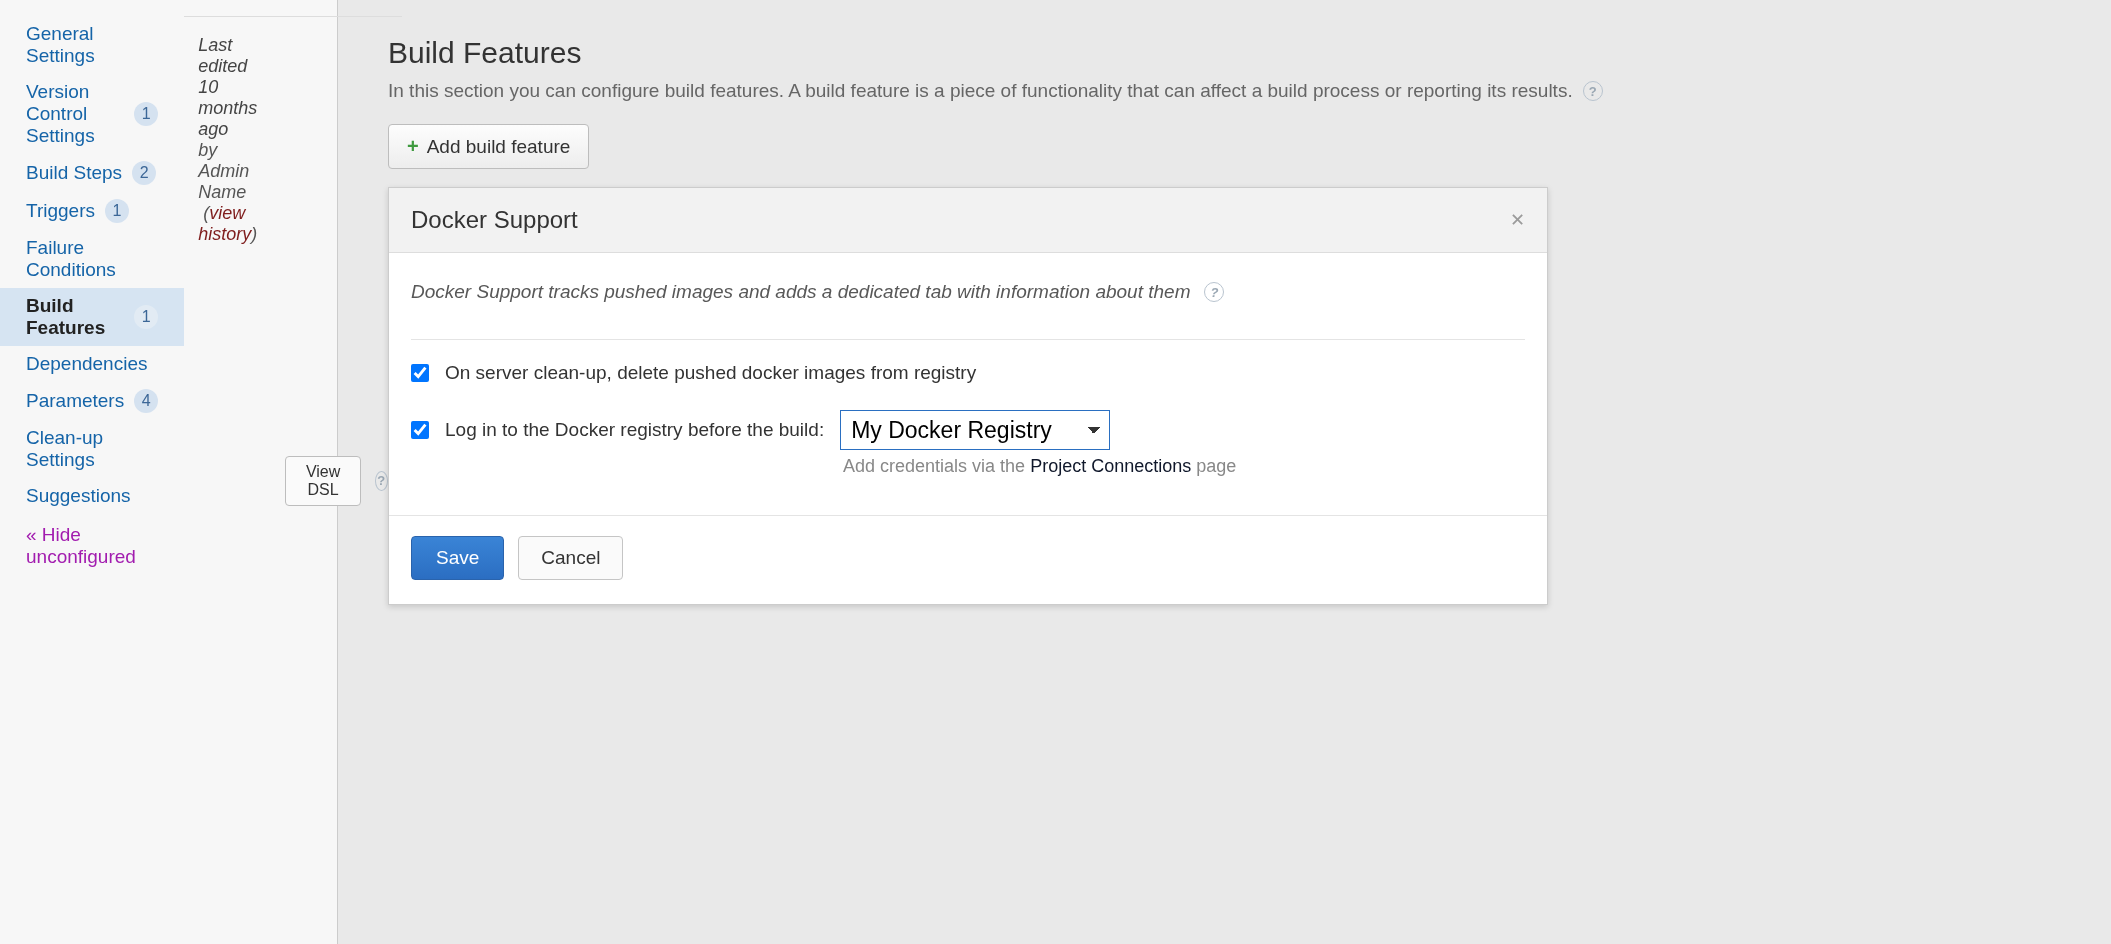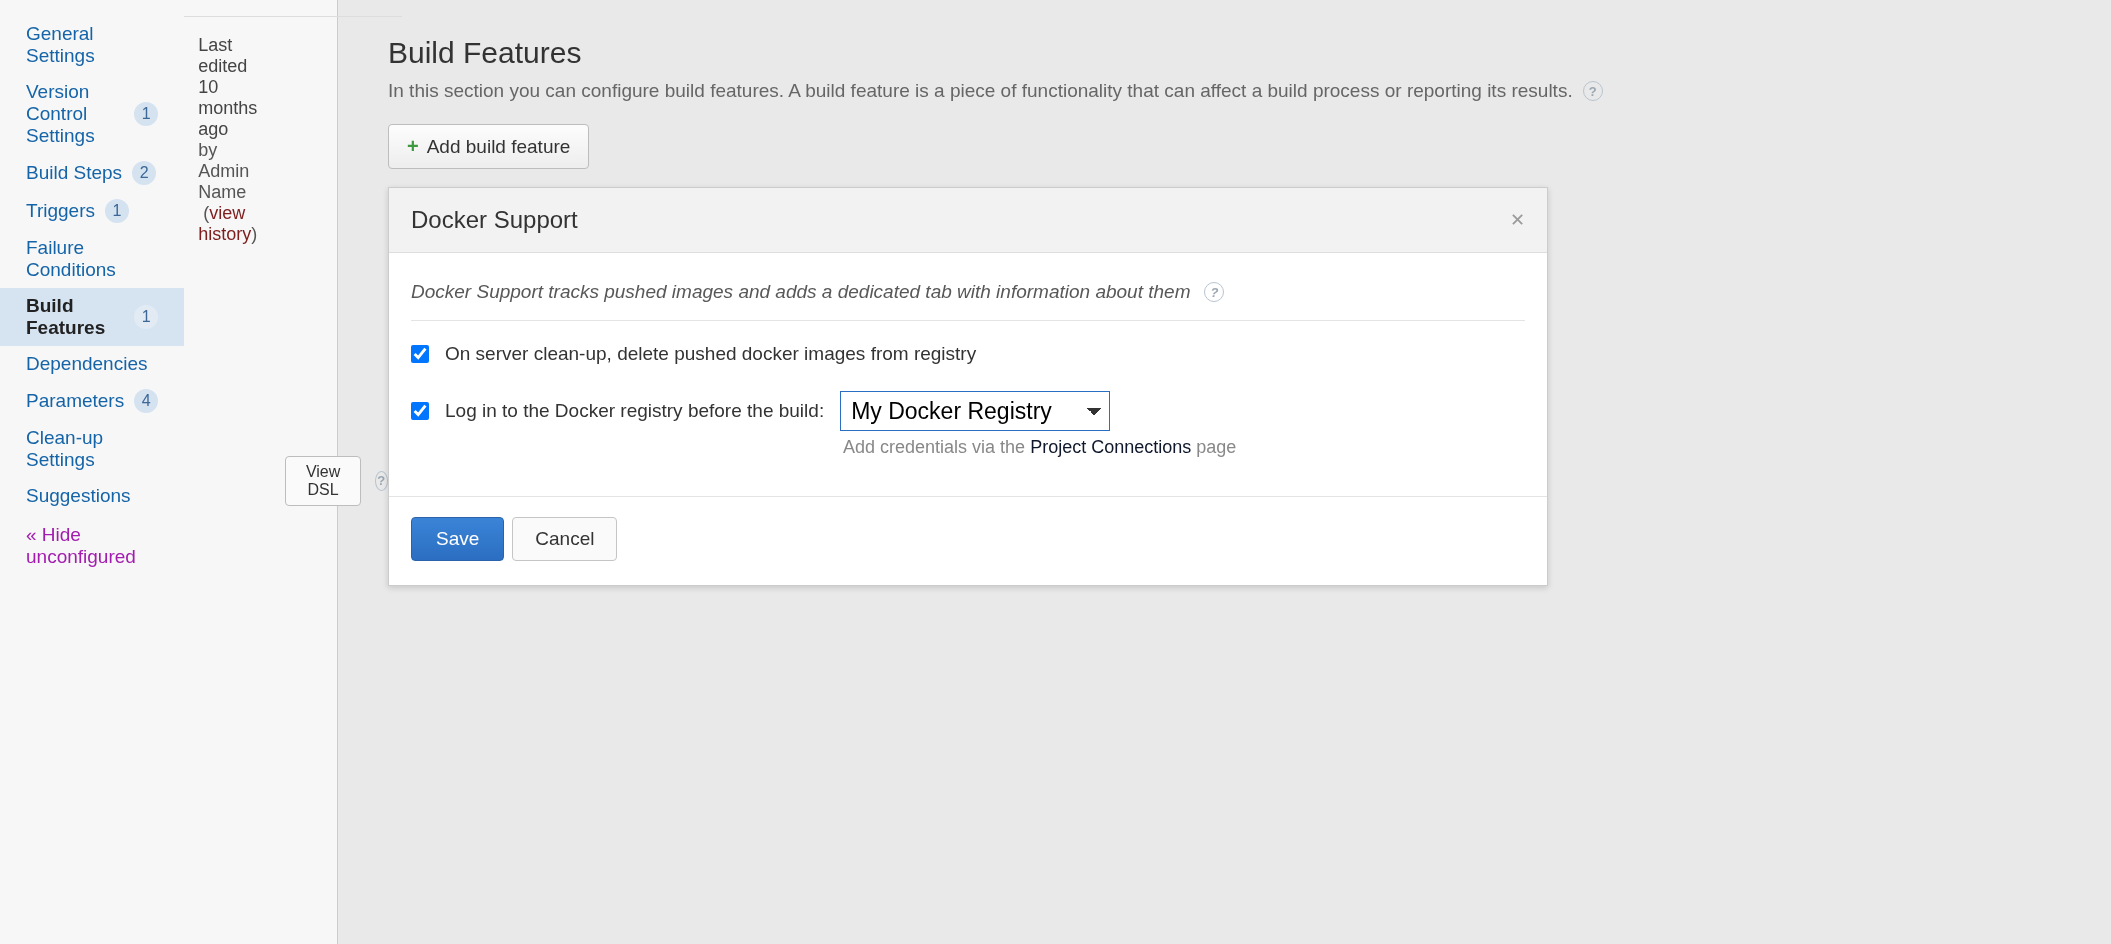--- a/index.html
+++ b/index.html
@@ -54,20 +54,21 @@
     padding: 10px 26px 28px;
     color: #a21caf;
     cursor: pointer;
     font-size: 19px;
   }
   .sidebar-footer {
     border-top: 1px solid #ddd;
     padding: 18px 14px 26px;
     color: #555;
     font-size: 18px;
+    font-style: italic;
   }
   .sidebar-footer .line1 { color: #444; }
   .sidebar-footer a { color: #7f1d1d; text-decoration: none; margin-top: 21px; }
   .view-dsl-row {
     border-top: 1px solid #ddd;
     padding: 12px 14px;
     display: flex;
     align-items: center;
     gap: 14px;
   }
@@ -116,39 +117,39 @@
     border-bottom: 1px solid #ddd;
     padding: 18px 22px;
     display: flex; align-items: center; justify-content: space-between;
   }
   .panel-title { font-size: 24px; color: #333; }
   .close-x { color: #9b9b9b; cursor: pointer; font-size: 18px; }
   .panel-body { padding: 28px 22px 12px; }
   .desc-row {
     display: flex; align-items: center; gap: 14px;
     font-style: italic; color: #585858; font-size: 19px;
-    margin-bottom: 17px;
+    margin-bottom: 36px;
   }
   .divider { border-top: 1px solid #e4e4e4; margin: 0 0 18px; }
   .form-row { display: flex; align-items: center; gap: 16px; padding: 4px 0 22px; flex-wrap: wrap; color:#333; font-size:19px; }
   .form-row input[type=checkbox] { width: 18px; height: 18px; }
   .select {
     border: 1px solid #2a6fc1; padding: 6px 34px 6px 10px;
     font-size: 23px; min-width: 270px; background:#fff;
     appearance: none;
     background-image: linear-gradient(45deg, transparent 50%, #333 50%), linear-gradient(135deg, #333 50%, transparent 50%);
     background-position: right 15px top 50%, right 8px top 50%;
     background-size: 7px 7px, 7px 7px;
     background-repeat: no-repeat;
   }
   .hint-row { color:#888; font-size:18px; padding-left: 432px; margin-top:-16px; margin-bottom: 26px;}
   .hint-row a { color:#0f172a; text-decoration: none; }
   .panel-actions {
     border-top: 1px solid #e4e4e4; padding: 20px 22px 24px;
-    display:flex; gap:8px;
+    display:flex; gap:14px;
   }
   .btn-primary {
     background: linear-gradient(#3a84d6,#2b6ec2);
     border: 1px solid #2a63ac; color:#fff;
     padding: 10px 24px; border-radius: 4px; font-size: 19px; cursor: pointer;
   }
   .btn-secondary {
     background: #fafafa; border:1px solid #c5c5c5; color:#333;
     padding: 10px 22px; border-radius:4px; font-size:19px; cursor:pointer;
   }

